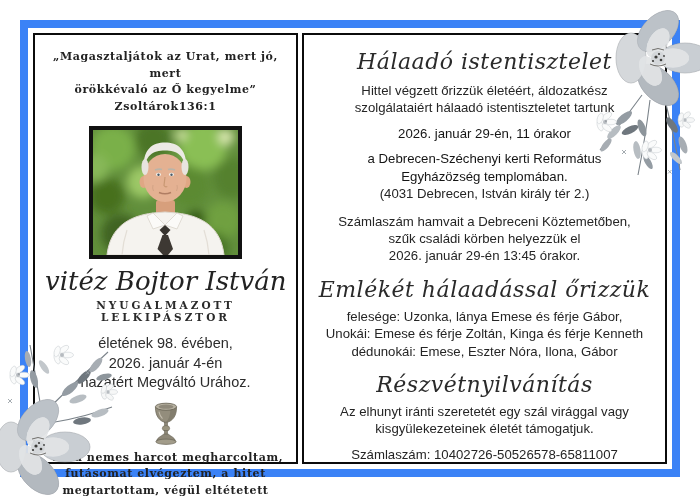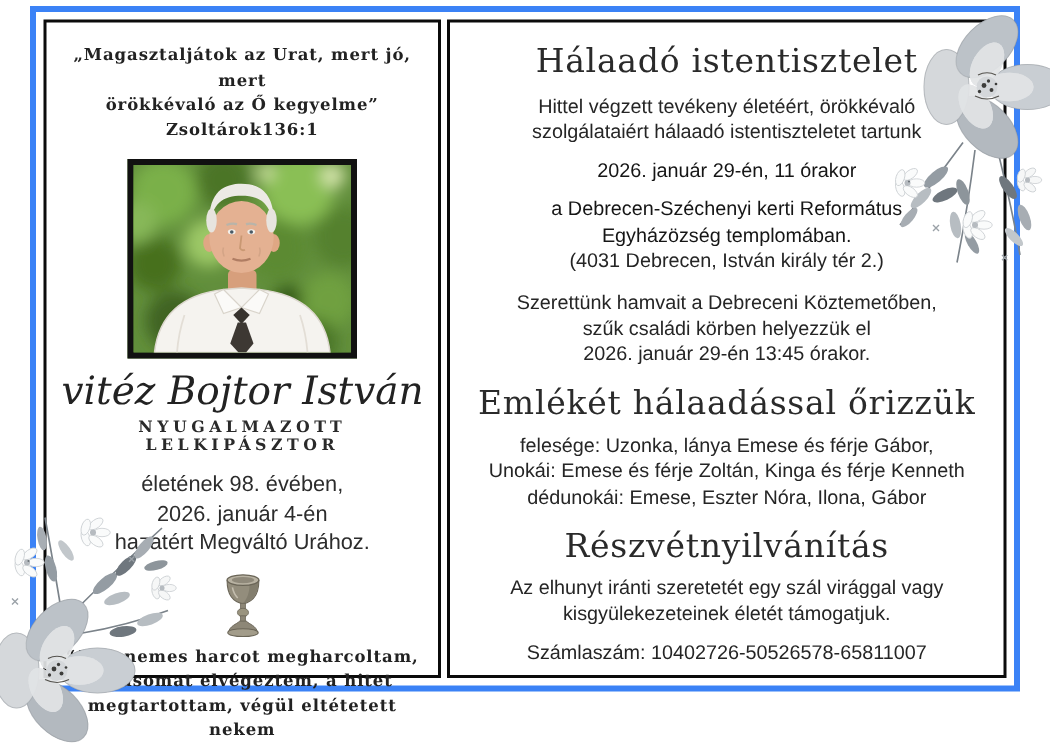--- a/index.html
+++ b/index.html
@@ -3,22 +3,22 @@
 <meta charset="utf-8">
 <style>
   html,body{margin:0;padding:0;}
   body{
     width:700px;height:497px;position:relative;overflow:hidden;
     background:#ffffff;color:#1d1d1d;
     font-family:"Liberation Sans",sans-serif;
     -webkit-font-smoothing:antialiased;
   }
   .card{
-    position:absolute;left:20px;top:4px;width:660px;height:457px;
-    border:4px solid #3b82f6;box-sizing:border-box;background:#fff;
+    position:absolute;left:20px;top:20px;width:660px;height:457px;
+    border:8px solid #3b82f6;box-sizing:border-box;background:#fff;
   }
   .pages{
     position:absolute;inset:5px;display:flex;gap:4px;
   }
   .panel{
     border:2px solid #0b0b0b;box-sizing:border-box;background:#fff;
     text-align:center;position:relative;
   }
   .panel-left{width:265px;flex:0 0 265px;padding:14px 10px 0 10px;}
   .panel-right{flex:1;padding:14px 8px 0 8px;}
@@ -38,21 +38,21 @@
   }
   .subtitle{
     margin-top:3px;font-family:"DejaVu Serif",serif;font-weight:600;
     font-size:10.5px;letter-spacing:3px;color:#2a2a2a;
   }
   .life{margin-top:11px;font-size:14.5px;line-height:1.35;color:#2c2c2c;}
   .chalice{margin:8px auto 0 auto;width:30px;height:44px;line-height:0;}
   .bottom-quote{margin-top:5px;}
 
   .script-heading{
-    font-family:"DejaVu Serif",serif;font-weight:500;
+    font-family:"DejaVu Serif",serif;font-style:italic;font-weight:500;
     font-size:22px;color:#2a2a2a;letter-spacing:.5px;
   }
   .body-text{font-size:13.2px;line-height:1.32;color:#252525;}
   .bold-text{font-weight:400;color:#151515;}.mt6{margin-top:6px;}.mt8{margin-top:8px;}
   .mt10{margin-top:10px;}.mt12{margin-top:12px;text-align:center;}
 
   .corner-flowers{position:absolute;z-index:5;pointer-events:none;line-height:0;}
   .flowers-top-right{top:0;right:0;width:120px;height:195px;}
   .flowers-bottom-left{bottom:0;left:0;width:125px;height:160px;}
 </style>
@@ -149,34 +149,34 @@
         <div>futásomat elvégeztem, a hitet</div>
         <div>megtartottam, végül eltétetett nekem</div>
 
       </div>
     </div>
 
     <div class="panel panel-right">
       <div class="script-heading">Hálaadó istentisztelet</div>
 
       <div class="body-text mt8">
-        <div>Hittel végzett tevékeny életéért, örökkévaló</div>
+        <div>Hittel végzett őrizzük életéért, áldozatkész</div>
         <div>szolgálataiért hálaadó istentiszteletet tartunk</div>
       </div>
 
       <div class="body-text bold-text mt8">2026. január 29-én, 11 órakor</div>
 
       <div class="body-text bold-text mt8">
         <div>a Debrecen-Széchenyi kerti Református</div>
         <div>Egyházözség templomában.</div>
       </div>
       <div class="body-text">(4031 Debrecen, István király tér 2.)</div>
 
       <div class="body-text mt10">
-        <div>Szerettünk hamvait a Debreceni Köztemetőben,</div>
+        <div>Számlaszám hamvait a Debreceni Köztemetőben,</div>
         <div>szűk családi körben helyezzük el</div>
         <div>2026. január 29-én 13:45 órakor.</div>
       </div>
 
       <div class="script-heading mt12">Emlékét hálaadással őrizzük</div>
 
       <div class="body-text mt6">
         <div>felesége: Uzonka, lánya Emese és férje Gábor,</div>
         <div>Unokái: Emese és férje Zoltán, Kinga és férje Kenneth</div>
         <div>dédunokái: Emese, Eszter Nóra, Ilona, Gábor</div>

